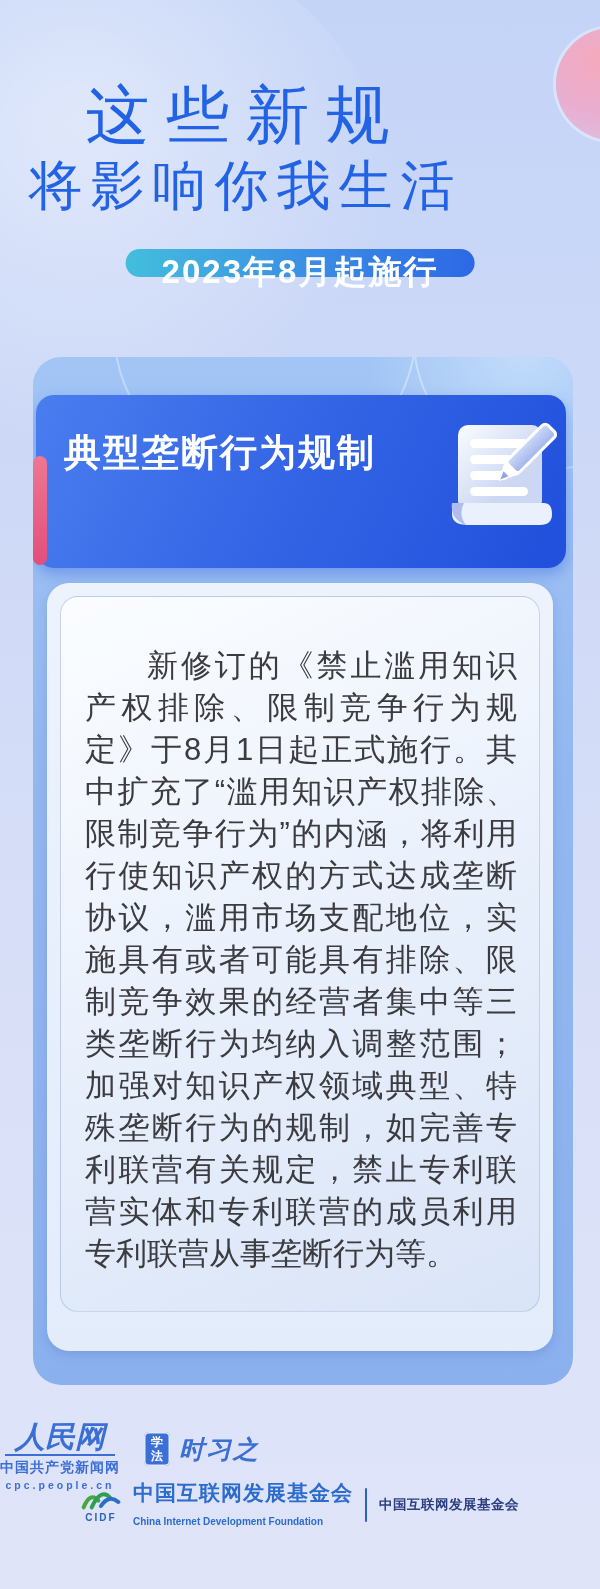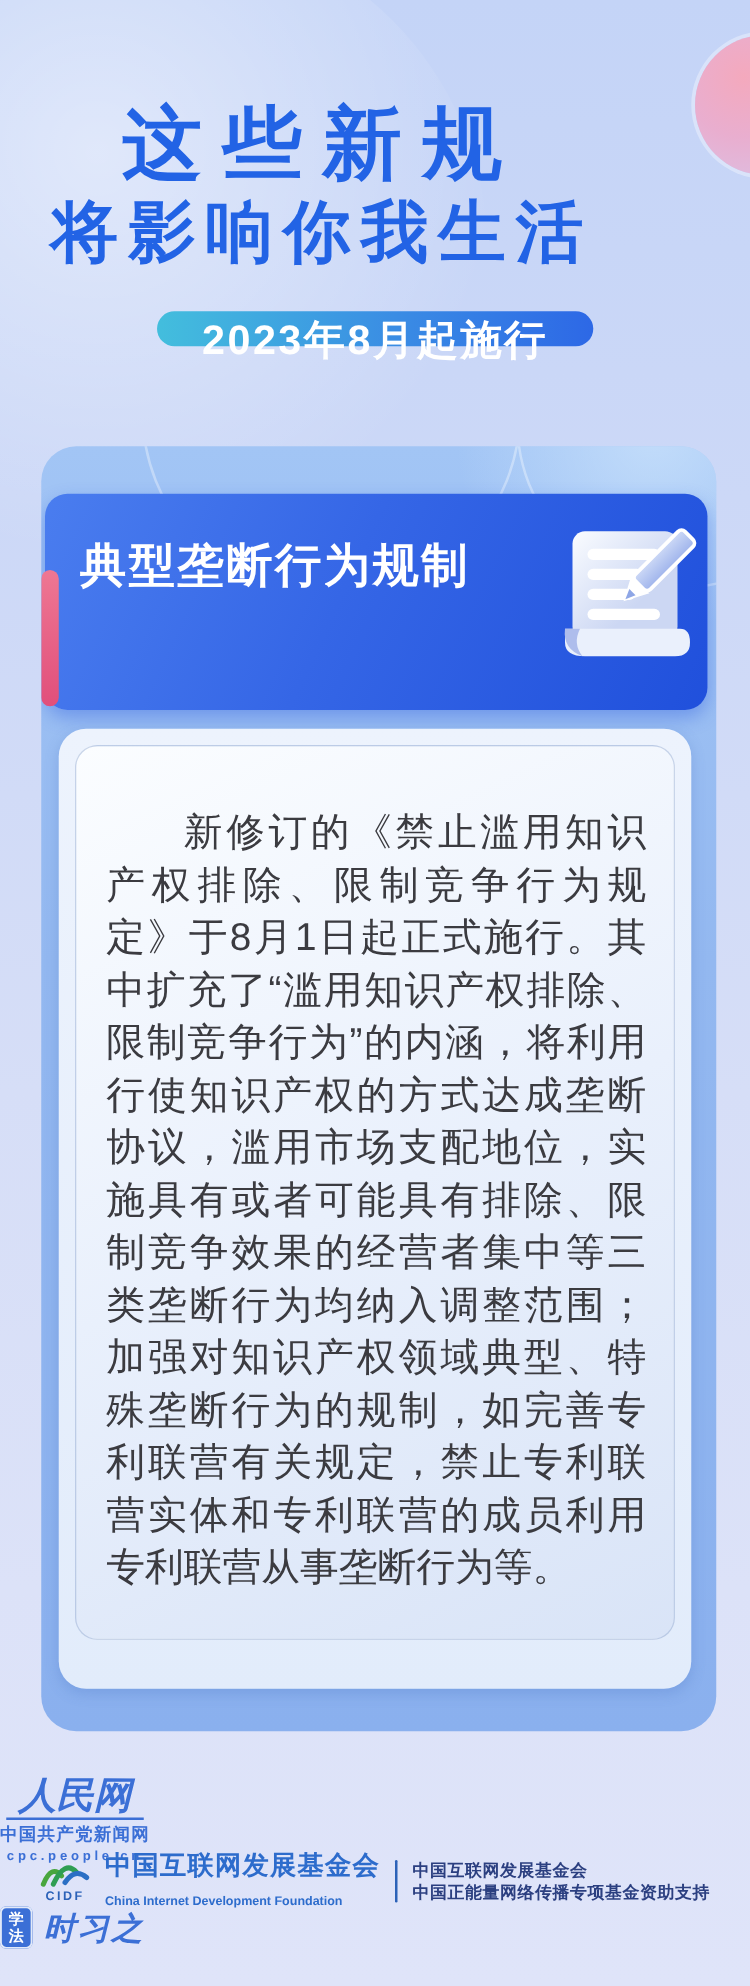--- a/index.html
+++ b/index.html
@@ -8,22 +8,22 @@
     font-family:"Liberation Sans","DejaVu Sans",sans-serif;
     background:linear-gradient(180deg,#c4d4f7 0%,#ccd8f7 25%,#d6def7 55%,#dce2f8 80%,#dfe4f9 100%);
   }
   
   .bg-circle-soft{position:absolute;left:-130px;top:-60px;width:520px;height:520px;border-radius:50%;
     background:radial-gradient(circle at 40% 35%,rgba(255,255,255,.45),rgba(255,255,255,0) 70%);}
   .bg-circle-pink{position:absolute;left:556px;top:28px;width:112px;height:112px;border-radius:50%;
     background:radial-gradient(circle at 35% 30%,#f4a9bd 0%,#e9aecf 45%,#d9c4e8 100%);
     box-shadow:0 0 0 3px rgba(255,255,255,.35);}
   
-  .title{position:absolute;left:16px;width:483px;text-align:center;color:#2263e5;
-    font-weight:700;font-family:"Liberation Sans","DejaVu Sans",sans-serif;}
+  .title{position:absolute;left:4px;width:483px;text-align:center;color:#2263e5;
+    font-weight:400;font-family:"Liberation Sans","DejaVu Sans",sans-serif;}
   .title-l1{top:72px;font-size:64px;letter-spacing:16px;}
   .title-l2{top:150px;font-size:54px;letter-spacing:8px;}
   .date-badge{position:absolute;top:249px;left:50%;transform:translateX(-50%);
     height:28px;line-height:46px;padding:0 36px;border-radius:23px;
     background:linear-gradient(90deg,#43bedd 0%,#3a8ce4 55%,#2d68e6 100%);
     color:#ffffff;font-size:33px;font-weight:700;letter-spacing:2px;white-space:nowrap;}
   
   .panel{position:absolute;left:33px;top:357px;width:540px;height:1028px;border-radius:28px;overflow:hidden;
     background:linear-gradient(180deg,#a2c5f5 0%,#93b8f0 40%,#8ab0ee 100%);}
   .panel-ring{position:absolute;border-radius:50%;border:2px solid rgba(255,255,255,.35);}
@@ -45,21 +45,21 @@
     background:linear-gradient(180deg,#edf3fd 0%,#e2ecfb 100%);
     box-shadow:0 4px 10px rgba(70,110,190,.25);}
   .content-inner{position:absolute;left:13px;top:13px;width:478px;height:714px;border-radius:18px;
     border:1px solid rgba(160,180,215,.55);
     background:linear-gradient(155deg,#fbfdff 0%,#e9f0fc 50%,#d9e4f7 100%);}
   .body-text{margin:0;padding:48px 22px 0 24px;text-indent:2em;text-align:justify;
     font-size:31px;line-height:42px;font-weight:500;color:#3b3b40;
     font-family:"Liberation Sans","DejaVu Sans",sans-serif;}
   
   .footer-row1{position:absolute;left:0;top:1422px;width:600px;display:flex;justify-content:flex-start;
-    align-items:flex-start;gap:24px;flex-direction:column;}
+    align-items:flex-start;gap:24px;}
   .people-block{text-align:center;color:#3b6fd6;}
   .people-script{font-family:"DejaVu Serif","Liberation Serif",serif;font-style:italic;font-weight:700;
     font-size:30px;line-height:30px;display:inline-block;padding:0 10px 2px 10px;
     border-bottom:2px solid #3b6fd6;}
   .people-site{font-size:14px;font-weight:700;letter-spacing:1px;margin-top:3px;}
   .people-url{font-size:10.5px;font-weight:700;letter-spacing:3px;margin-top:2px;}
   .xuefa-group{display:flex;align-items:center;gap:9px;margin-top:10px;}
   .xuefa-badge{width:26px;padding:3px 0;border-radius:5px;background:#3b6fd6;
     box-shadow:inset 0 0 0 1.5px rgba(255,255,255,.85);display:flex;flex-direction:column;align-items:center;}
   .xuefa-badge span{color:#ffffff;font-size:12px;font-weight:700;line-height:14px;}
@@ -157,17 +157,16 @@
       </svg>
       <div class="cidf-abbr">CIDF</div>
     </div>
     <div class="cidf-names">
       <span class="cidf-cn">中国互联网发展基金会</span>
       <span class="cidf-en">China Internet Development Foundation</span>
     </div>
     <div class="row2-divider"></div>
     <div class="support-block">
       <span>中国互联网发展基金会</span>
-      <span>中国正能量网络传播专项基金资助支持</span>
     </div>
   </div>
 
 </div>
 
 </body></html>

